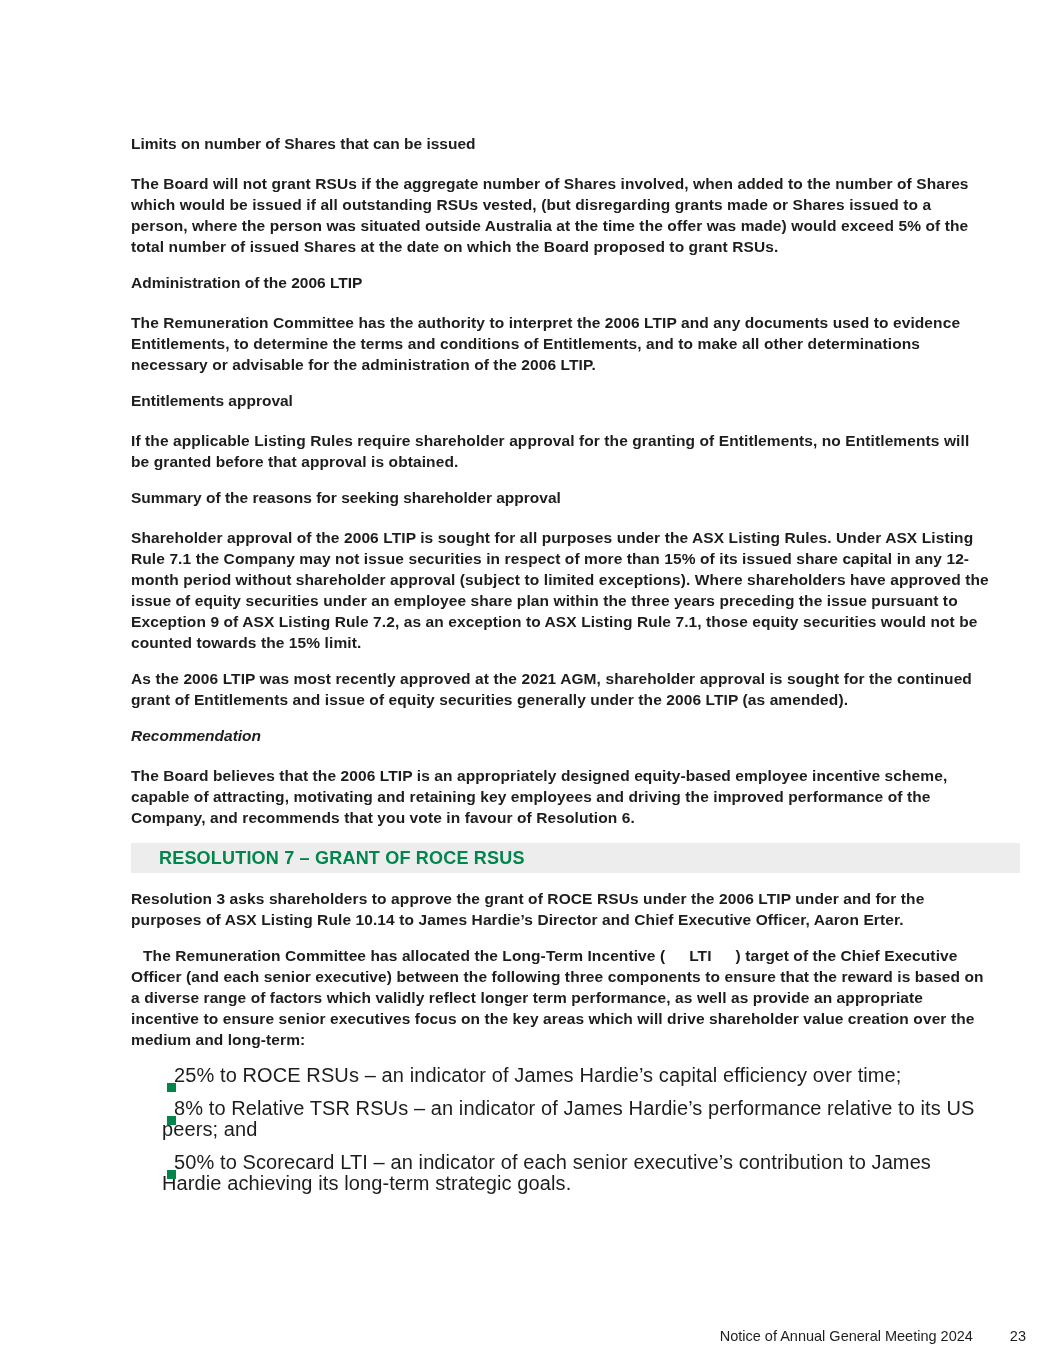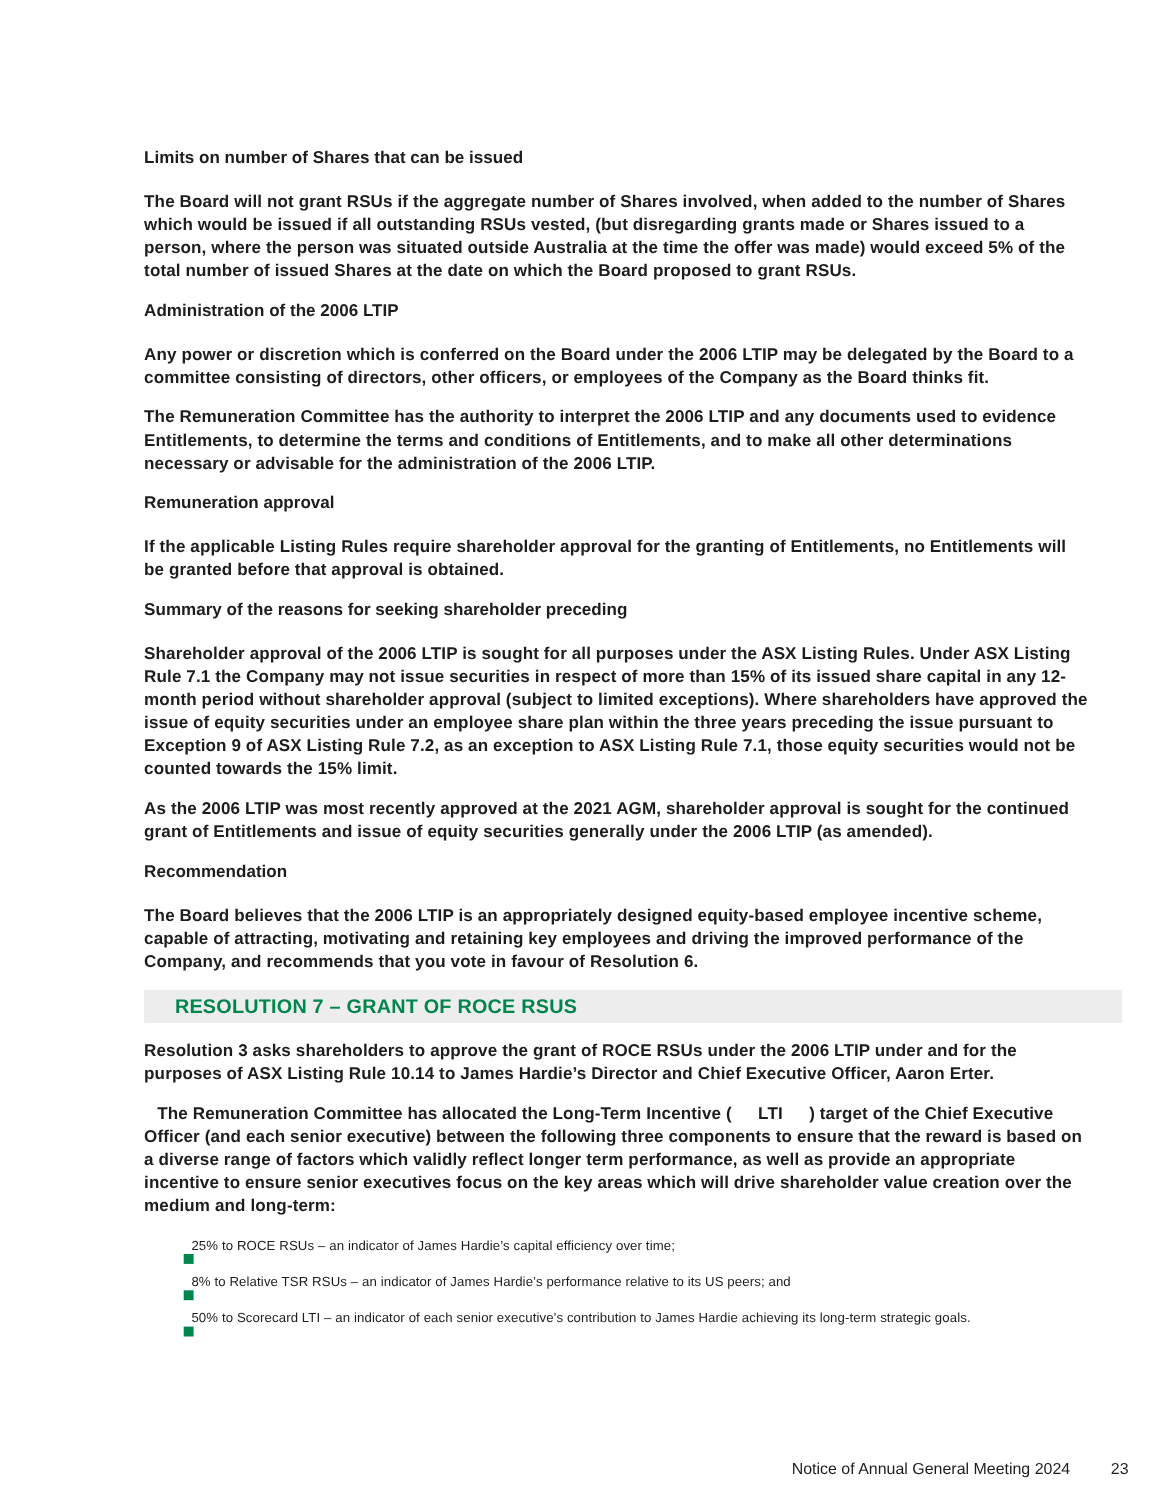--- a/index.html
+++ b/index.html
@@ -33,21 +33,21 @@
     margin: 0 0 15px 0;
     letter-spacing: 0.1px;
     font-weight: bold;
   }
   .content h3 {
     font-size: 15.5px;
     line-height: 21px;
     font-weight: bold;
     margin: 0 0 19px 0;
   }
-  .content h3.italic { }
+  .content h3.italic { font-style: italic; }
   .banner {
     margin: 3px 0 15px 0;
     width: 889px;
     height: 30px;
     background: var(--banner-bg);
     display: flex;
     align-items: center;
     padding-left: 16px;
   }
   .banner .banner-title {
@@ -57,21 +57,21 @@
     letter-spacing: 0.2px;
   }
   ul.bullets {
     list-style: none;
     margin-top: 13px;
     max-width: 858px;
   }
   ul.bullets li {
     position: relative;
     padding-left: 7px;
-    font-size: 12px;
+    font-size: 20px;
     line-height: 21px;
     margin-bottom: 8px;
     letter-spacing: 0.1px;
   }
   .bullet-square {
     position: absolute;
     left: 0;
     top: 6px;
     width: 9px;
     height: 9px;
@@ -93,27 +93,26 @@
 </head>
 <body>
 
 <div class="page">
   <div class="content">
 
     <h3>Limits on number of Shares that can be issued</h3>
     <p>The Board will not grant RSUs if the aggregate number of Shares involved, when added to the number of Shares which would be issued if all outstanding RSUs vested, (but disregarding grants made or Shares issued to a person, where the person was situated outside Australia at the time the offer was made) would exceed 5% of the total number of issued Shares at the date on which the Board proposed to grant RSUs.</p>
 
     <h3>Administration of the 2006 LTIP</h3>
-    <p>Any power or discretion which is conferred on the Board under the 2006 LTIP may be delegated by the Board to a committee consisting of directors, other officers, or employees of the Company as the Board thinks fit.</p>
     <p>The Remuneration Committee has the authority to interpret the 2006 LTIP and any documents used to evidence Entitlements, to determine the terms and conditions of Entitlements, and to make all other determinations necessary or advisable for the administration of the 2006 LTIP.</p>
 
-    <h3>Remuneration approval</h3>
+    <h3>Entitlements approval</h3>
     <p>If the applicable Listing Rules require shareholder approval for the granting of Entitlements, no Entitlements will be granted before that approval is obtained.</p>
 
-    <h3>Summary of the reasons for seeking shareholder preceding</h3>
+    <h3>Summary of the reasons for seeking shareholder approval</h3>
     <p>Shareholder approval of the 2006 LTIP is sought for all purposes under the ASX Listing Rules. Under ASX Listing Rule 7.1 the Company may not issue securities in respect of more than 15% of its issued share capital in any 12-month period without shareholder approval (subject to limited exceptions). Where shareholders have approved the issue of equity securities under an employee share plan within the three years preceding the issue pursuant to Exception 9 of ASX Listing Rule 7.2, as an exception to ASX Listing Rule 7.1, those equity securities would not be counted towards the 15% limit.</p>
     <p>As the 2006 LTIP was most recently approved at the 2021 AGM, shareholder approval is sought for the continued grant of Entitlements and issue of equity securities generally under the 2006 LTIP (as amended).</p>
 
     <h3 class="italic">Recommendation</h3>
     <p>The Board believes that the 2006 LTIP is an appropriately designed equity-based employee incentive scheme, capable of attracting, motivating and retaining key employees and driving the improved performance of the Company, and recommends that you vote in favour of Resolution 6.</p>
 
     <div class="banner">
       <span class="banner-title">RESOLUTION 7 – GRANT OF ROCE RSUS</span>
     </div>
 

